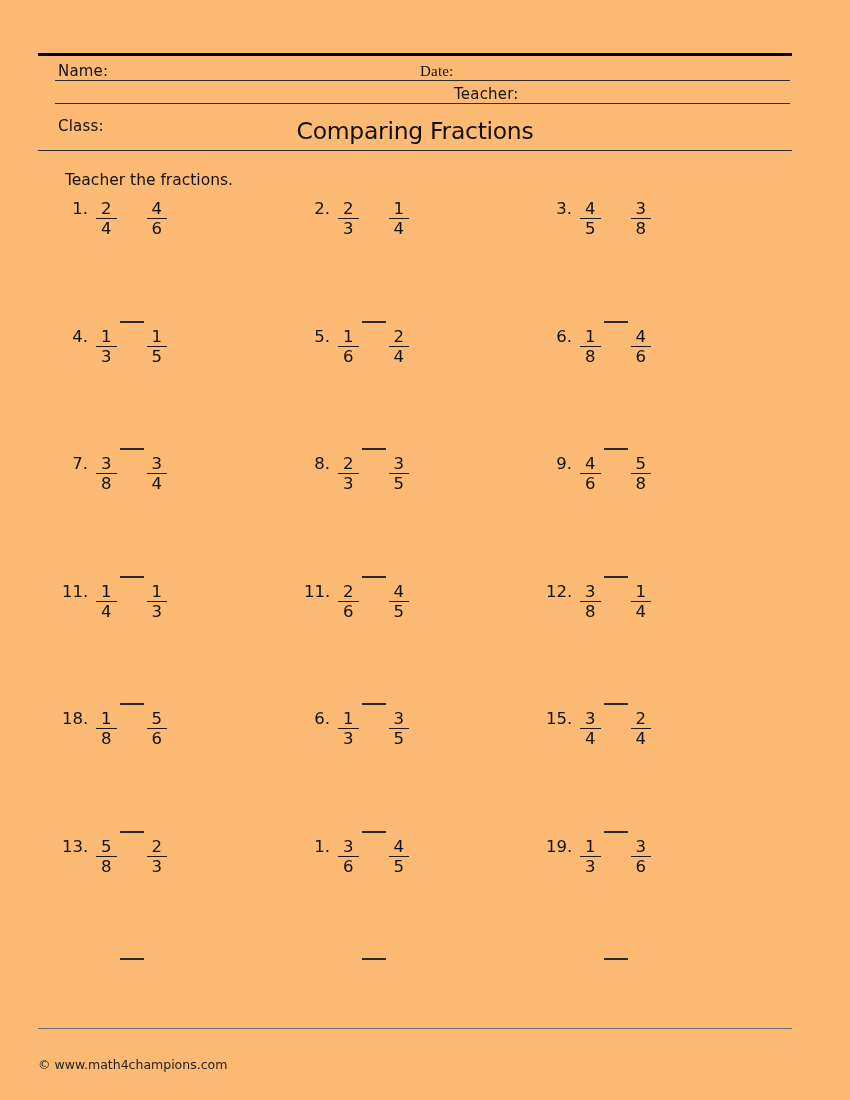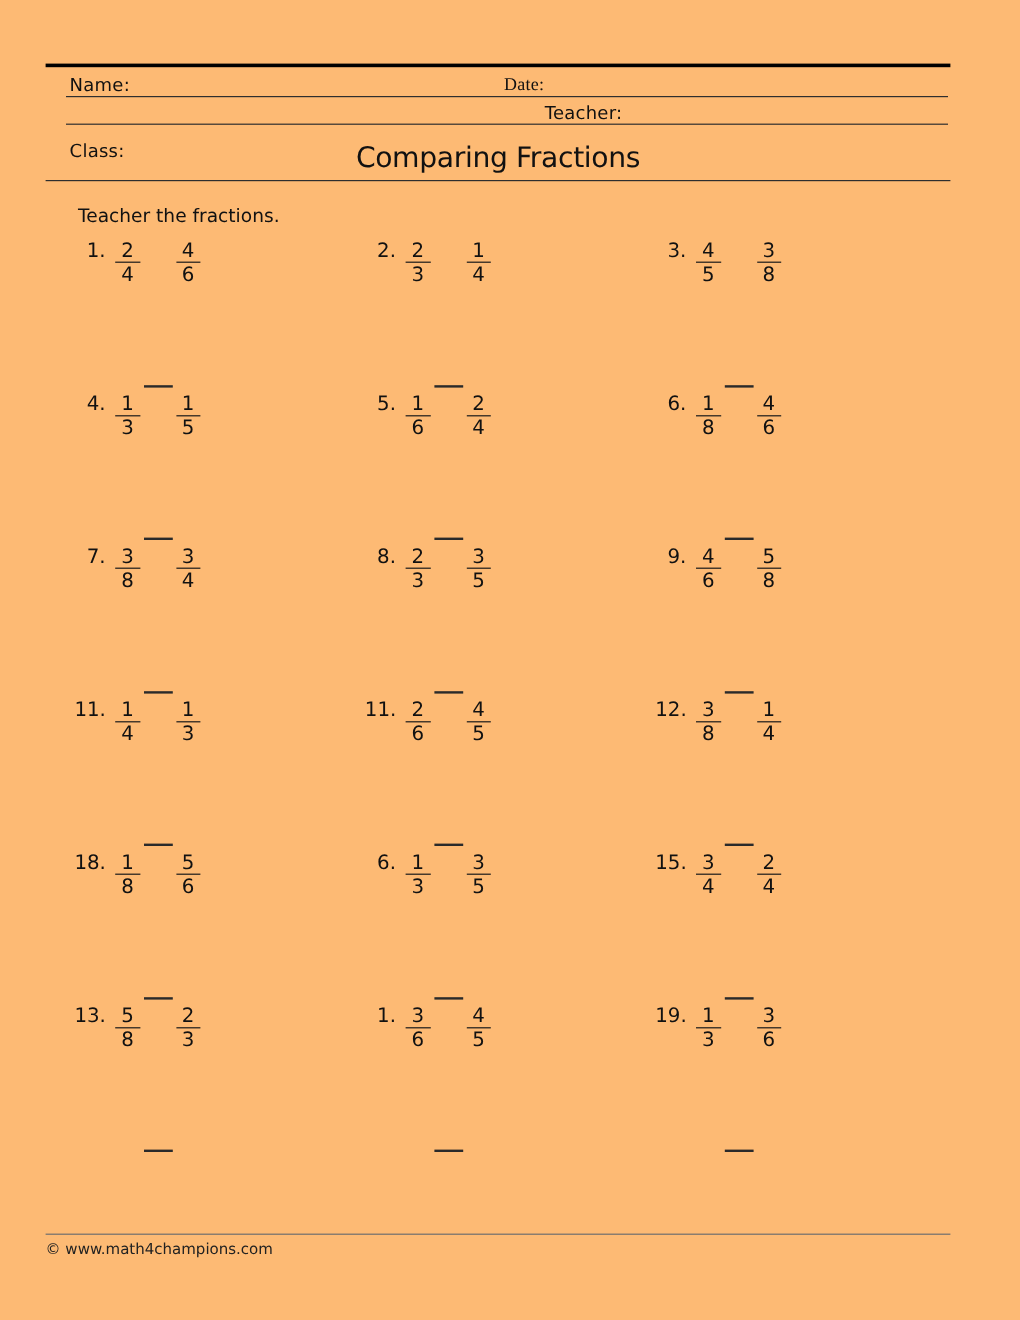--- a/index.html
+++ b/index.html
@@ -38,21 +38,21 @@
   .fraction{display:inline-flex;flex-direction:column;align-items:center;flex:0 0 auto;}
   .fraction .num{font-size:16.5px;line-height:19px;padding:0 5px;}
   .fraction .den{font-size:16.5px;line-height:19px;padding:0 5px;border-top:1.7px solid #1a1a1a;}
   .blank{
     width:24px;height:14px;margin:0 3px;
     align-self:flex-end;margin-bottom:4px;
     border-bottom:2px solid #2a2a2a;
     flex:0 0 auto;
   }
   .footer-rule{left:38px;top:1028px;width:754px;height:0;border-bottom:1px solid #6e6e6e;}
-  .footer-text{left:38px;top:1033px;font-size:12.5px;line-height:16px;color:#222;}
+  .footer-text{left:38px;top:1057px;font-size:12.5px;line-height:16px;color:#222;}
 </style>
 </head>
 <body>
 
 <div id="page">
 
   <div class="abs topbar"></div>
 
   <span class="abs hdr-label" style="left:58px;top:62px;">Name:</span>
   <span class="abs hdr-label" style="left:420px;top:62px;font-family:Liberation Serif, serif;">Date:</span>

